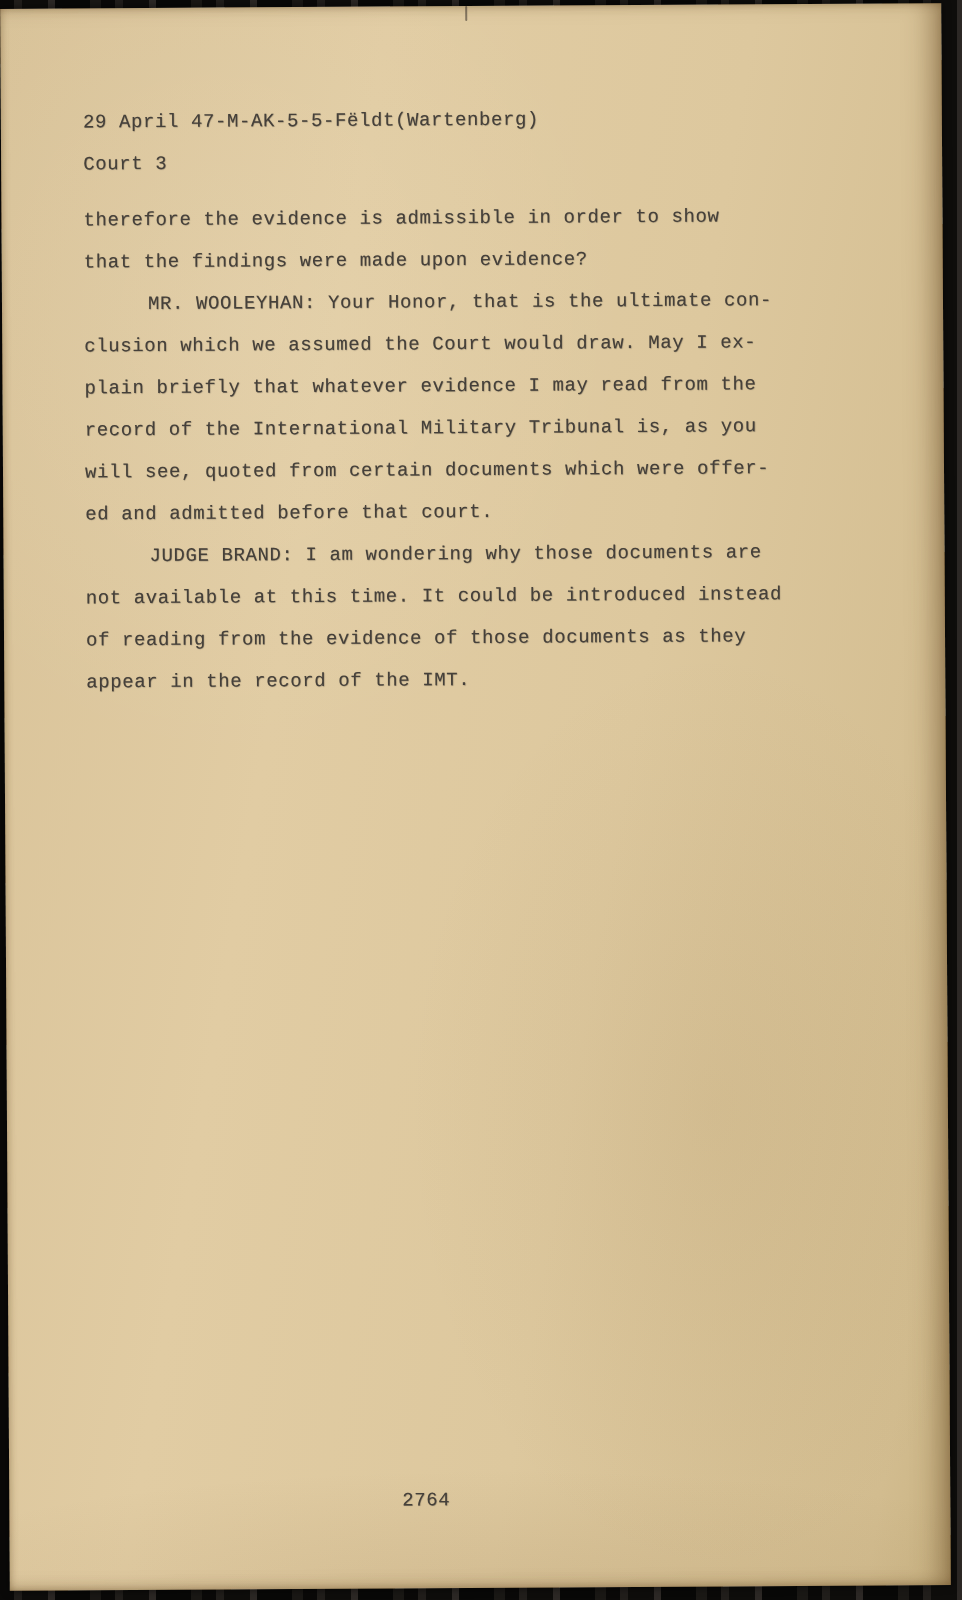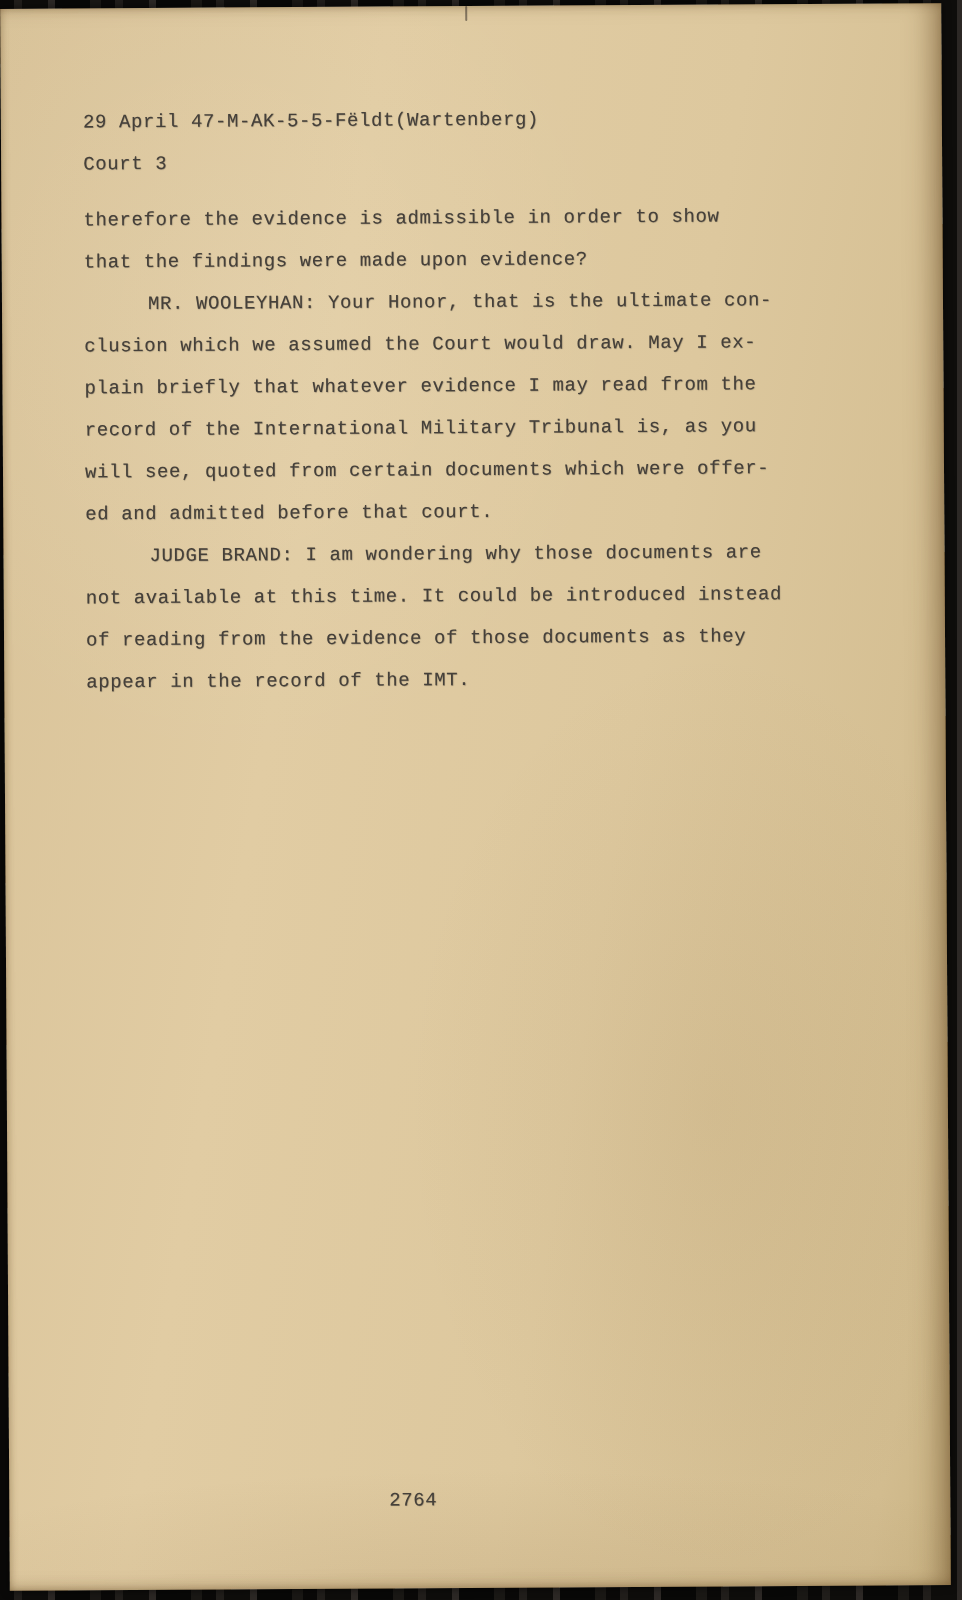--- a/index.html
+++ b/index.html
@@ -74,21 +74,21 @@
     height: 42px;
   }
   .body-block {
     margin-top: 14px;
   }
   .indent {
     padding-left: 64px;
   }
   .page-number {
     position: absolute;
-    left: 380px;
+    left: 393px;
     top: 1473px;
     white-space: nowrap;
     text-align: center;
   }
 </style>
 </head>
 <body>
 
 <div class="scan-bg"></div>
 

